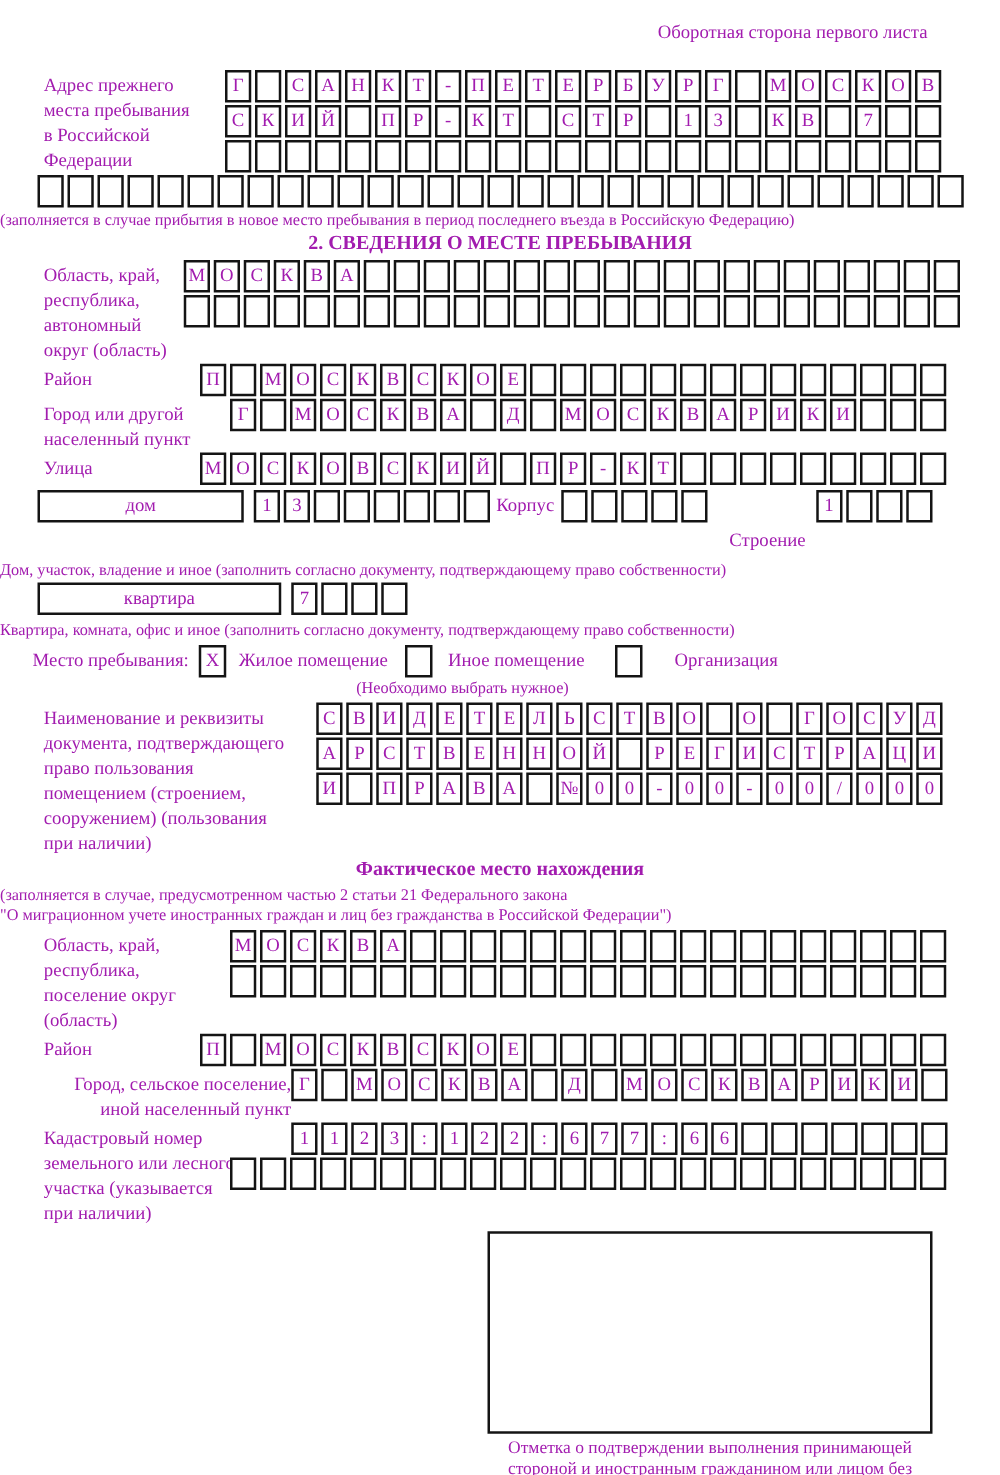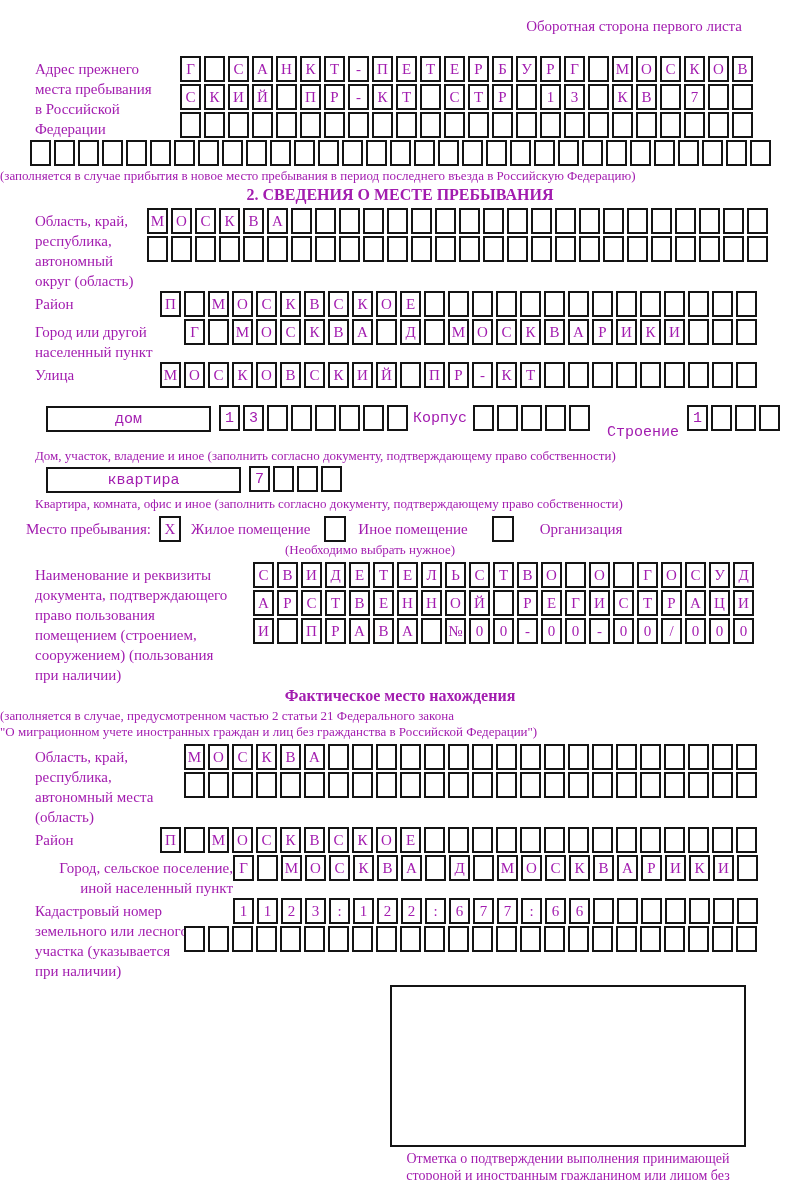--- a/index.html
+++ b/index.html
@@ -13,23 +13,23 @@
   .labelcol .line{white-space:nowrap;}
   .rowscol{display:flex;flex-direction:column;}
   .cellrow{display:flex;margin-bottom:2px;}
   .cell{
     flex:0 0 auto;box-sizing:border-box;width:21px;height:26px;border:2px solid #141414;
     margin-right:3px;display:flex;align-items:center;justify-content:center;
     font-size:15px;line-height:1;background:#fff;
   }
   .caption{font-size:13px;line-height:16px;}
   .caption.center{text-align:left;}
-  .caption.left{padding-left:35px;}
+  .caption.left{}
   .sec-title{text-align:center;font-weight:bold;font-size:16px;line-height:18px;}
-  .inline-row{display:flex;align-items:center;padding-left:46px;font-size:15px;font-family:Liberation Mono, monospace;}
+  .inline-row{display:flex;align-items:flex-start;padding-left:30px;font-size:15px;}
   .widebox{
     box-sizing:border-box;border:2px solid #141414;height:26px;display:flex;
     align-items:center;justify-content:center;font-size:15px;background:#fff;flex:0 0 auto;
   }
   .ilabel{line-height:26px;white-space:nowrap;}
   .mesto{display:flex;align-items:center;padding-left:26px;font-size:15px;}
   .checkbox{
     box-sizing:border-box;width:22px;height:26px;border:2px solid #141414;display:flex;
     align-items:center;justify-content:center;font-size:15px;background:#fff;flex:0 0 auto;
   }
@@ -471,21 +471,21 @@
   <div class="sec-title mt2">Фактическое место нахождения</div>
   <div class="caption center mt3">
       <div class="line">(заполняется в случае, предусмотренном частью 2 статьи 21 Федерального закона</div>
       <div class="line">"О миграционном учете иностранных граждан и лиц без гражданства в Российской Федерации")</div>
     </div>
 
   <div class="block mt4">
     <div class="labelcol" style="flex-basis:149px;">
         <div class="line">Область, край,</div>
         <div class="line">республика,</div>
-        <div class="line">автономный места</div>
+        <div class="line">поселение округ</div>
         <div class="line">(область)</div>
       </div>
     <div class="rowscol">
       <div class="cellrow">
           <span class="cell">М</span>
           <span class="cell">О</span>
           <span class="cell">С</span>
           <span class="cell">К</span>
           <span class="cell">В</span>
           <span class="cell">А</span>

